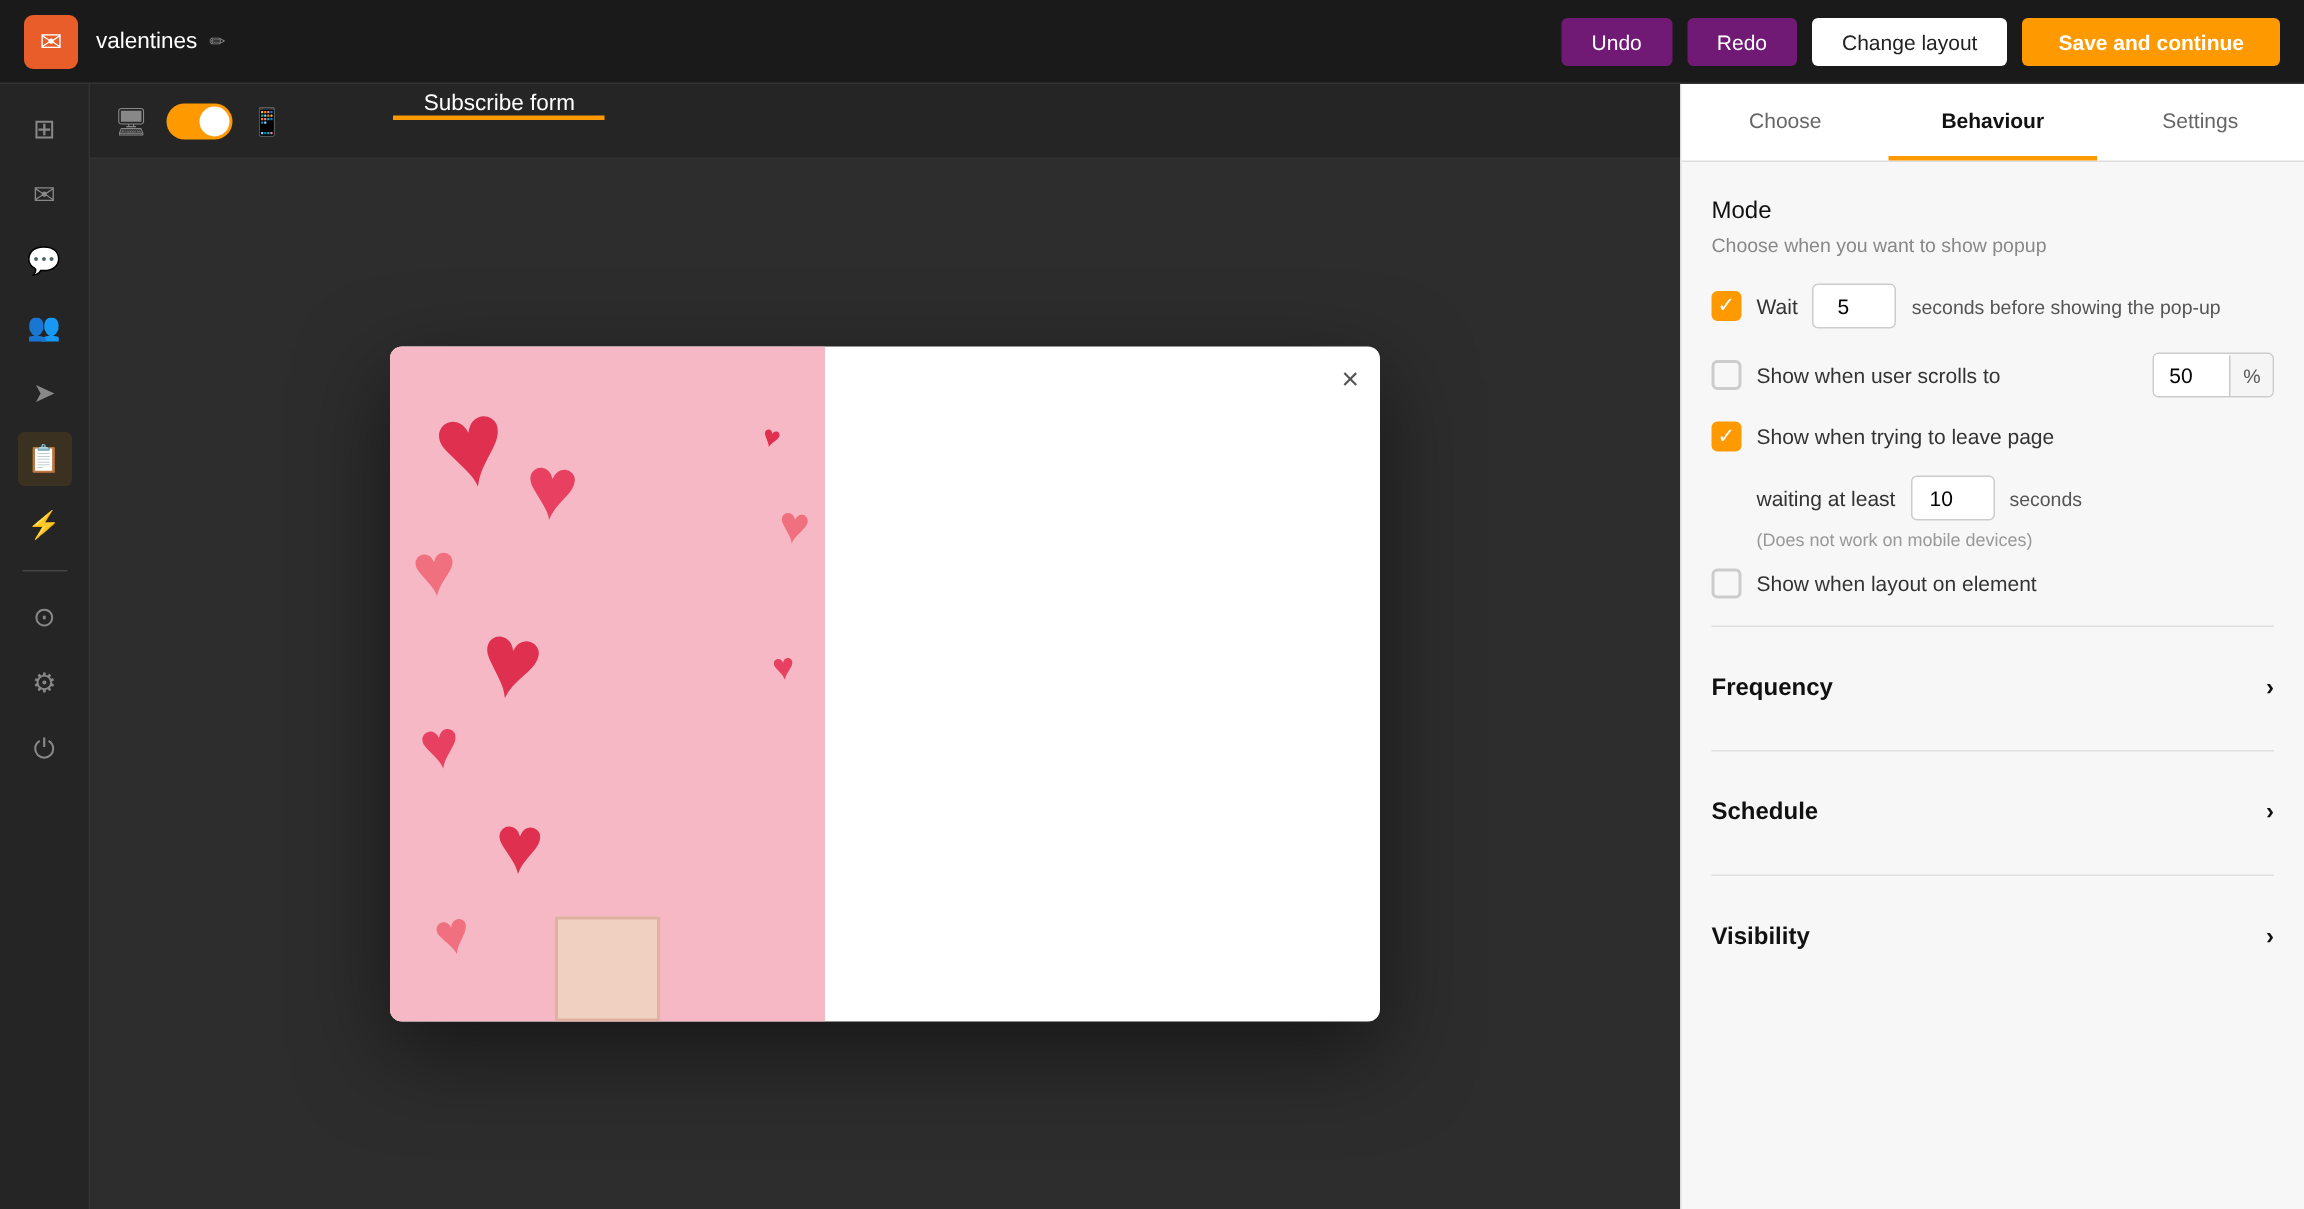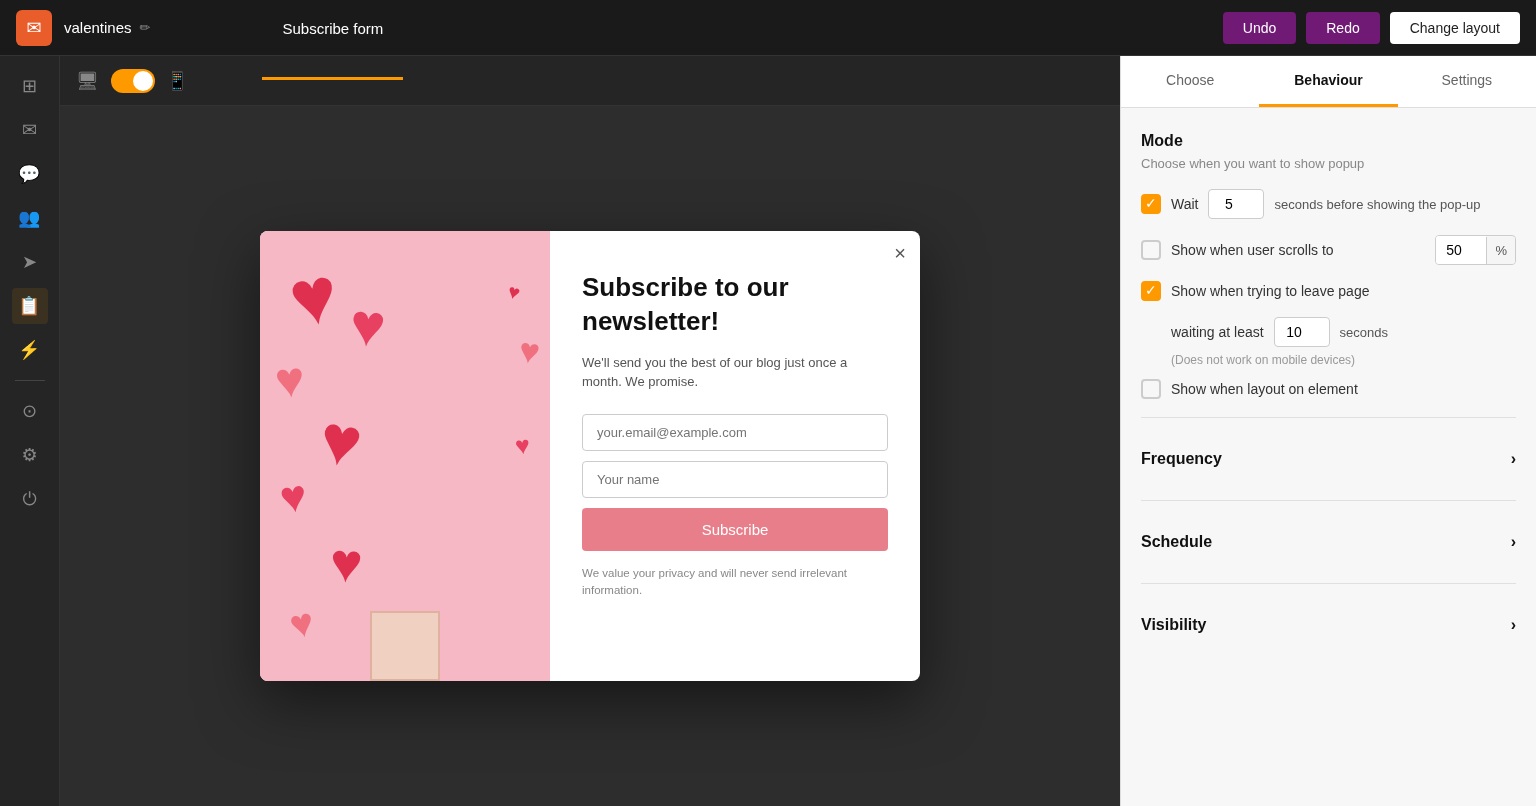--- a/index.html
+++ b/index.html
@@ -30,21 +30,21 @@
     }
     .topbar-title .edit-icon { color: #888; font-size: 13px; cursor: pointer; }
     .topbar-tabs {
       display: flex; gap: 0; margin-left: 100px;
     }
     .topbar-tab {
       color: #aaa;
       font-size: 15px;
       padding: 0 20px;
       height: 60px;
-      display: flex; align-items: flex-start;
+      display: flex; align-items: flex-end;
       cursor: pointer;
       border-bottom: 3px solid transparent;
       position: relative;
       margin-top: 44px;
     }
     .topbar-tab.active {
       color: #fff;
       border-bottom: 3px solid #f90;
     }
     .topbar-actions {
@@ -285,21 +285,21 @@
     }
     .panel-body {
       flex: 1;
       overflow-y: auto;
       padding: 24px 20px;
     }
 
     
     .section-title {
       font-size: 16px;
-      font-weight: 700;
+      font-weight: 400;
       color: #111;
       margin-bottom: 6px;
     }
     .section-desc {
       font-size: 13px;
       color: #888;
       margin-bottom: 18px;
     }
     .option-row {
       display: flex;
@@ -408,20 +408,21 @@
   </div>
   <div class="topbar-tabs">
     <div class="topbar-tab active">
       <span>Subscribe form</span>
     </div>
   </div>
   <div class="topbar-actions">
     <button class="btn-undo">Undo</button>
     <button class="btn-redo">Redo</button>
     <button class="btn-change-layout">Change layout</button>
+    <button class="btn-save">Save and continue</button>
   </div>
 </div>
 
 <div class="main-layout">
 
   <div class="left-sidebar">
     <div class="sidebar-icon">⊞</div>
     <div class="sidebar-icon">✉</div>
     <div class="sidebar-icon">💬</div>
     <div class="sidebar-icon">👥</div>
@@ -457,30 +458,20 @@
             <span class="h8">♥</span>
             <span class="h9">♥</span>
             <span class="h10">♥</span>
             <div class="box-shape"></div>
           </div>
         </div>
 
         <div class="popup-content">
           <span class="popup-close">×</span>
 
-          <div>
-            <div class="popup-title">Subscribe to our newsletter!</div>
-            <div class="popup-desc">We'll send you the best of our blog just once a month. We promise.</div>
-
-            <input class="popup-input" type="email" placeholder="your.email@example.com" style="">
-            <input class="popup-input" type="text" placeholder="Your name" style="">
-
-            <button class="popup-subscribe-btn">Subscribe</button>
-            <div class="popup-privacy">We value your privacy and will never send irrelevant information.</div>
-          </div>
         </div>
       </div>
     </div>
   </div>
 
   <div class="right-panel">
     <div class="panel-tabs">
       <div class="panel-tab">
         <span>Choose</span>
       </div>

